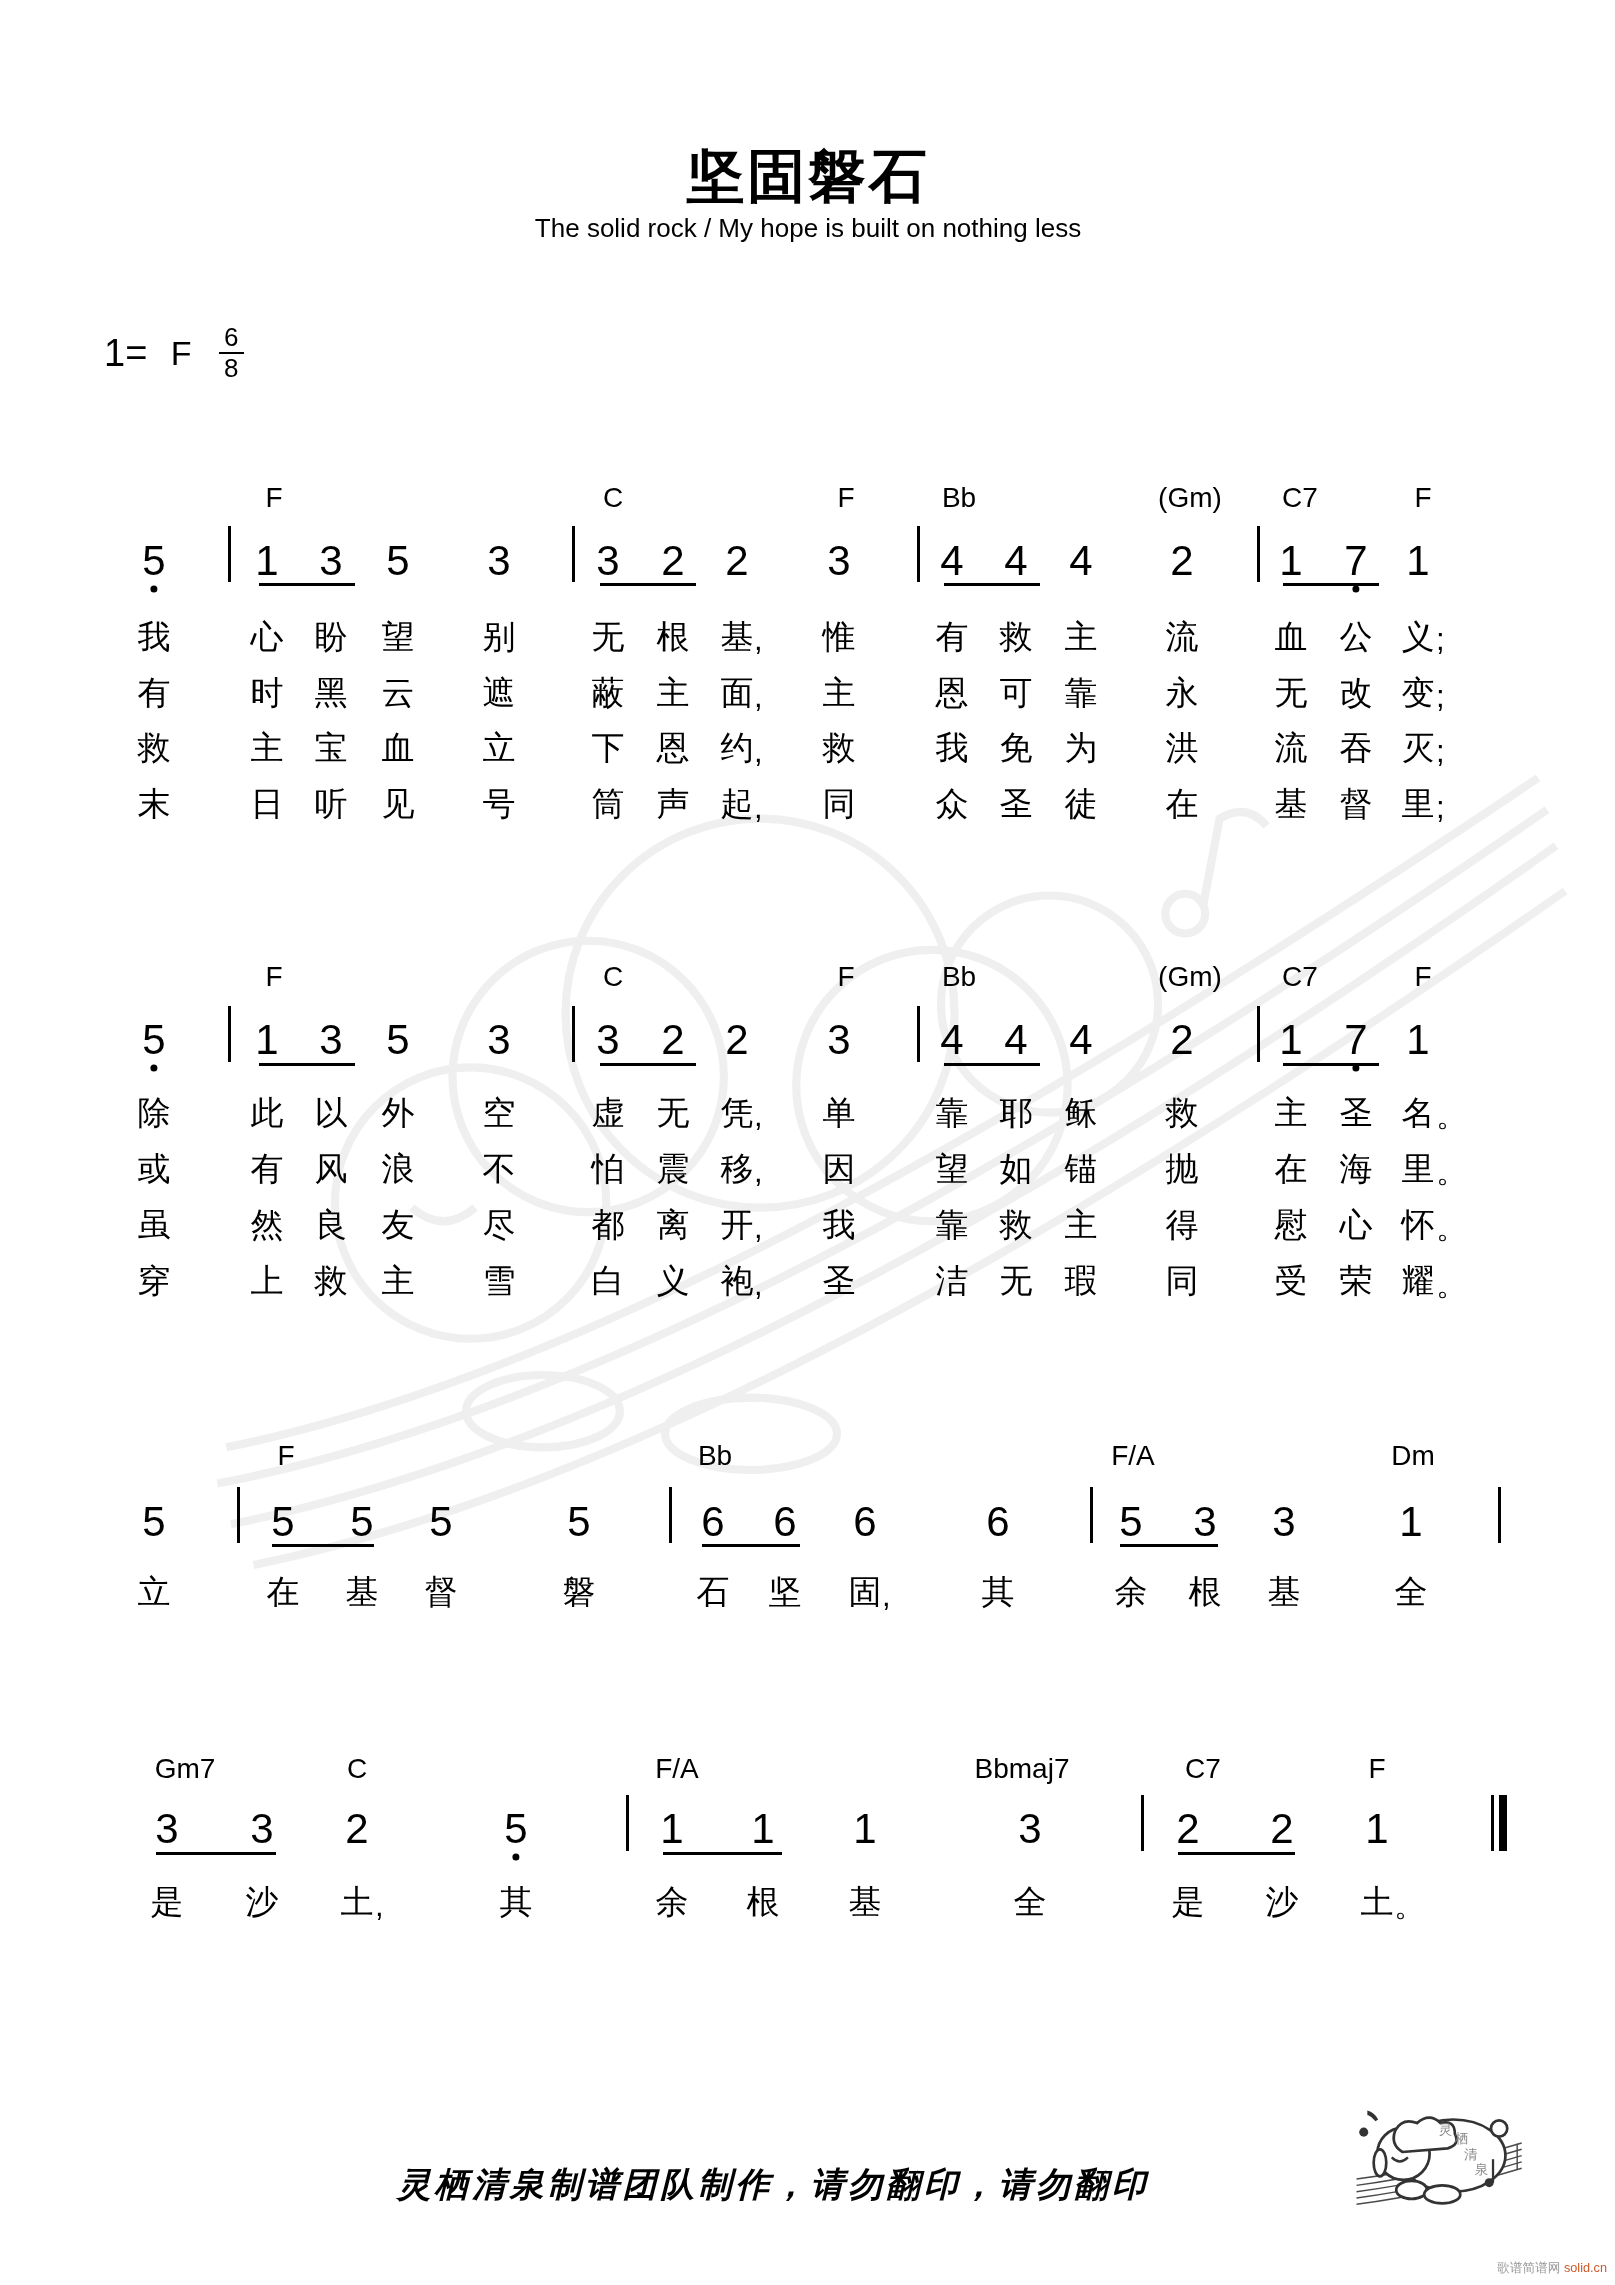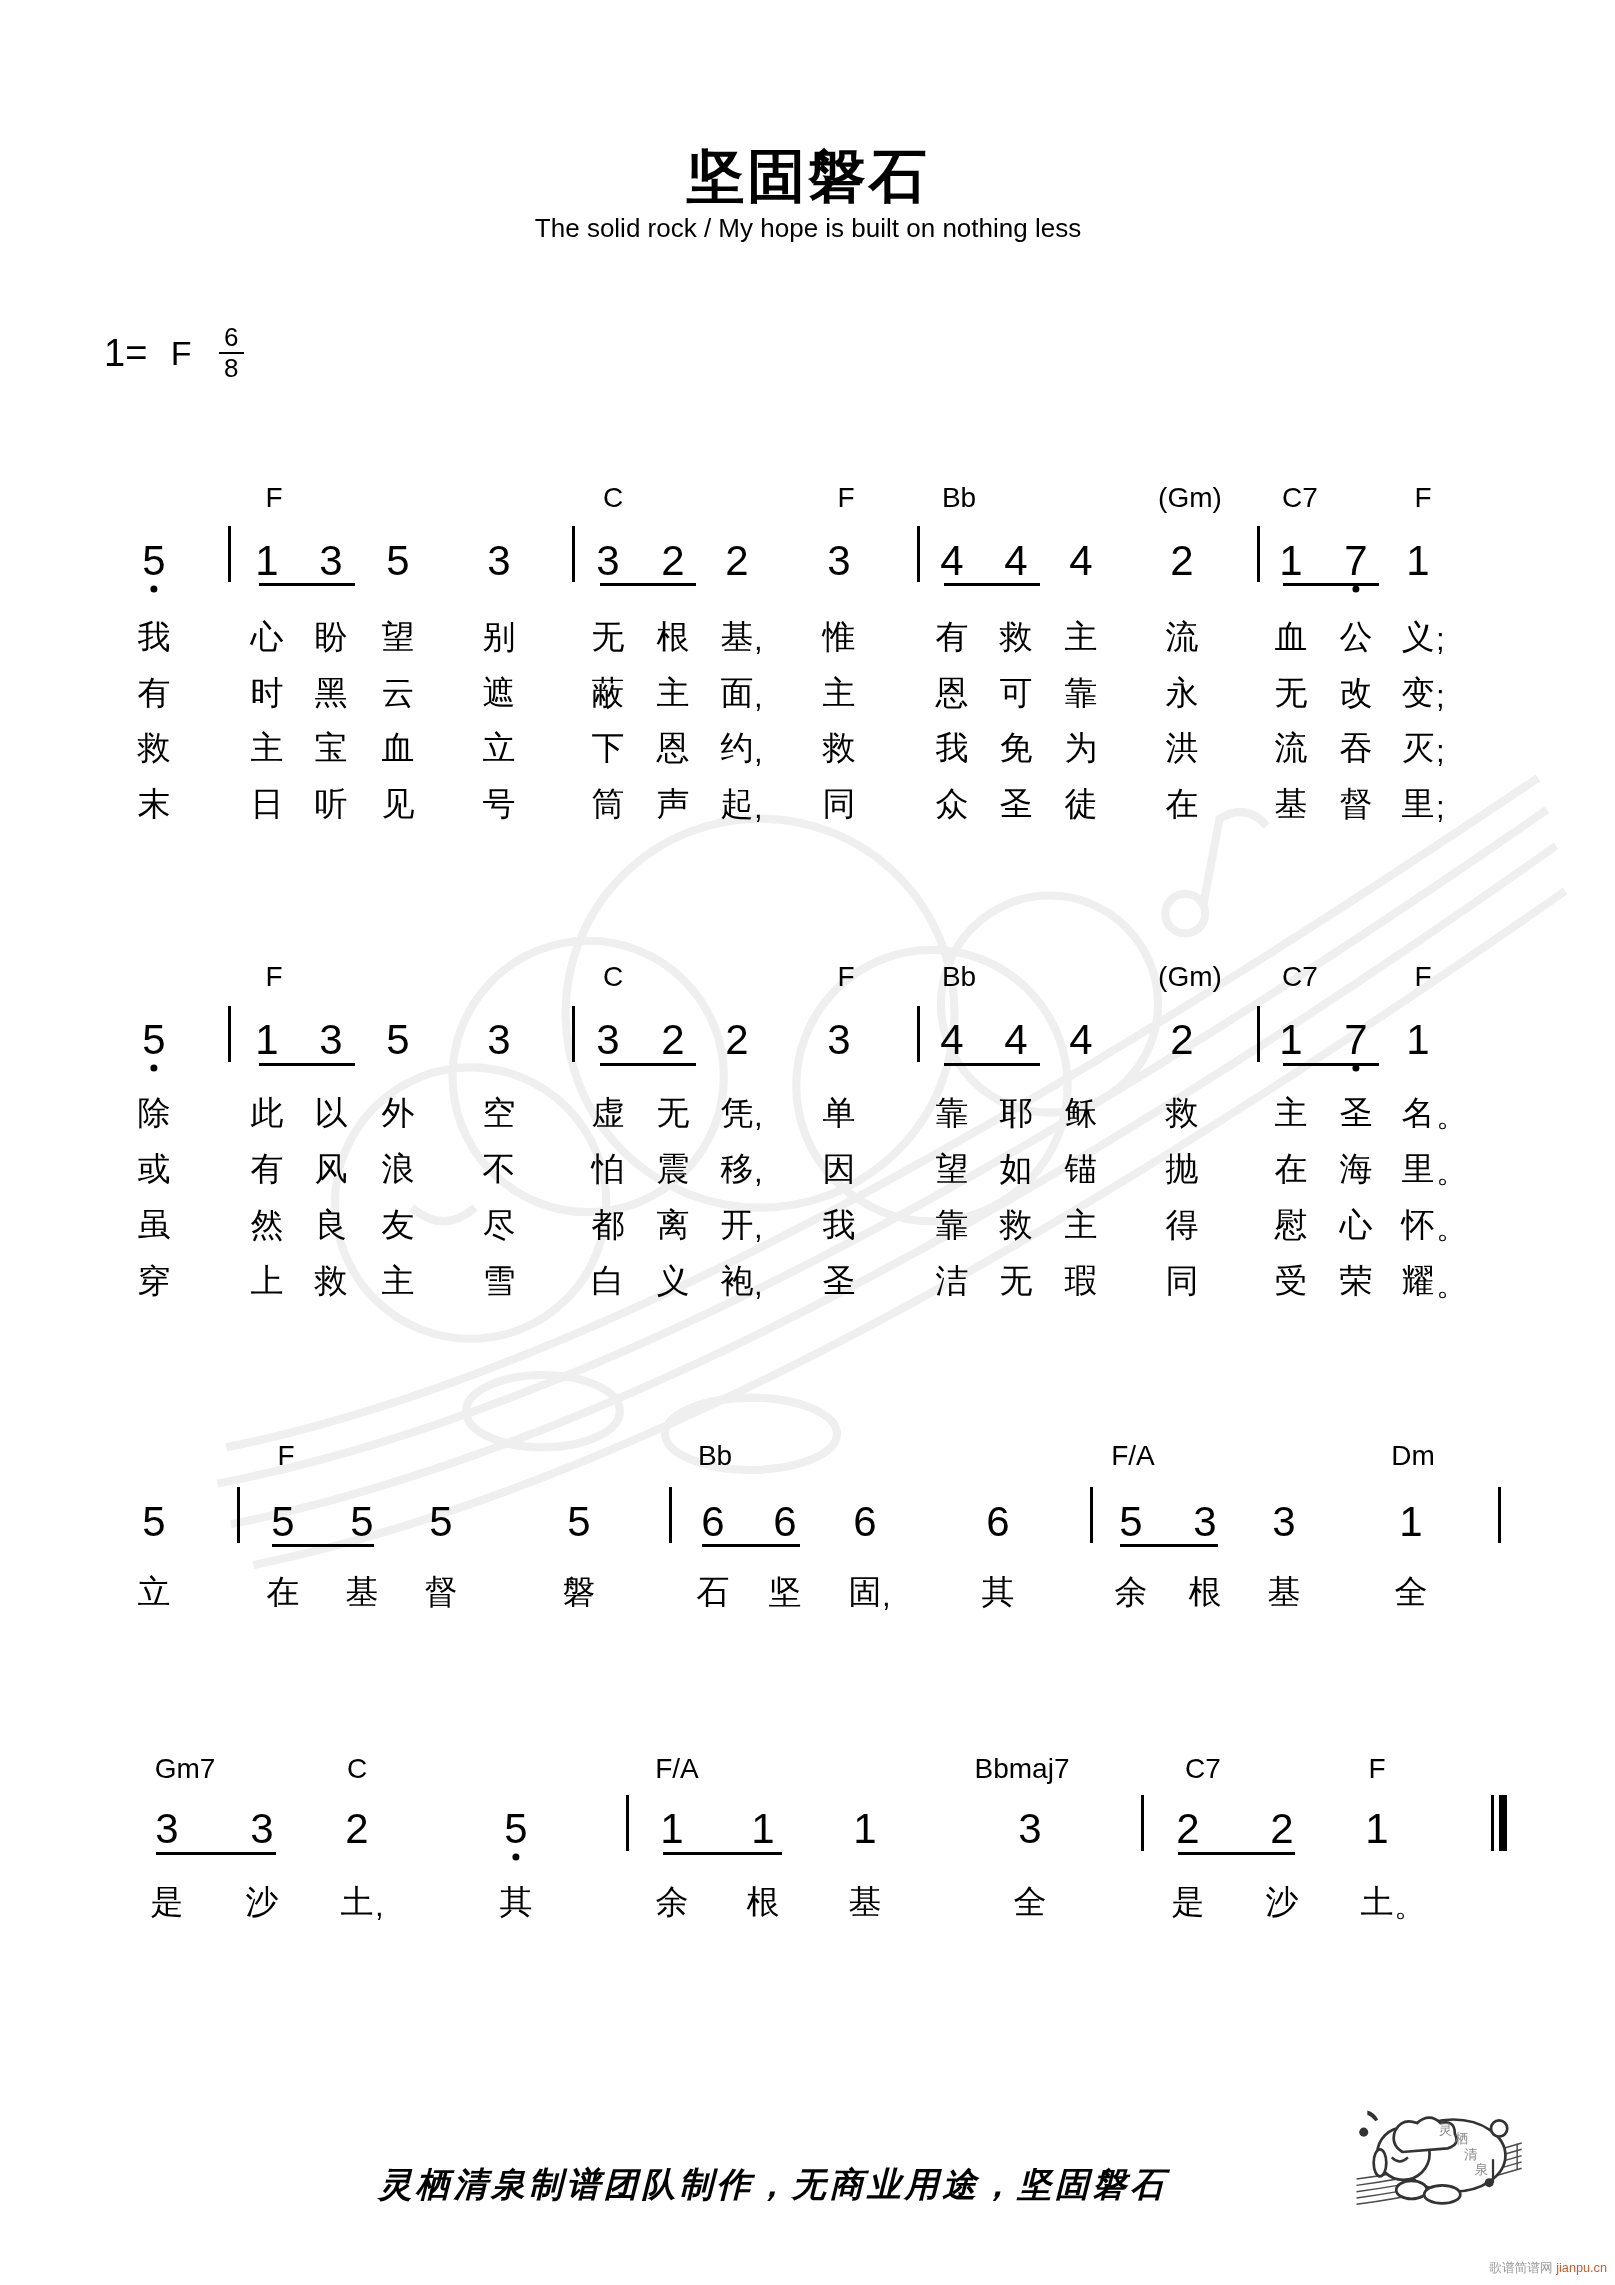--- a/index.html
+++ b/index.html
@@ -358,21 +358,21 @@
         <span class="abs lyric" style="left: 672px; top: 1902px;">余</span>
         <span class="abs lyric" style="left: 763px; top: 1902px;">根</span>
         <span class="abs lyric" style="left: 865px; top: 1902px;">基</span>
         <span class="abs lyric" style="left: 1030px; top: 1902px;">全</span>
         <span class="abs lyric" style="left: 1188px; top: 1902px;">是</span>
         <span class="abs lyric" style="left: 1282px; top: 1902px;">沙</span>
         <span class="abs lyric" style="left: 1377px; top: 1902px;">土</span>
         <span class="abs lyric-punct" style="left: 1394px; top: 1906px;">。</span>
       </div>
 
-    <div class="abs imprint" style="left:773px;top:2185px">灵栖清泉制谱团队制作，无商业用途，坚固磐石</div>
+    <div class="abs imprint" style="left:773px;top:2185px">灵栖清泉制谱团队制作，请勿翻印，请勿翻印</div>
 
     <svg class="abs" style="left:1352px;top:2103px" width="176" height="107" viewBox="0 0 195 118">
       <g stroke="#4a4a4a" stroke-width="1.6" fill="none">
         <path d="M5,84 Q95,72 188,44"></path>
         <path d="M5,91 Q95,79 188,51"></path>
         <path d="M5,98 Q95,86 188,58"></path>
         <path d="M5,105 Q95,93 188,65"></path>
         <path d="M5,112 Q95,100 188,72"></path>
         <path d="M183,45 L183,73"></path>
       </g>
@@ -395,18 +395,18 @@
       <g fill="#8a8a8a" font-size="15" font-family="Liberation Sans, sans-serif">
         <text x="96" y="34">灵</text>
         <text x="114" y="44">栖</text>
         <text x="124" y="62">清</text>
         <text x="136" y="78">泉</text>
       </g>
     </svg>
 
     <div class="abs sitecredit" style="top:2260px">
       <span id="siteName" style="color: rgb(154, 154, 154);">歌谱简谱网</span>
-      <span id="siteDomain" style="color: rgb(204, 90, 42);">jianpu.cn</span>
+      <span id="siteDomain" style="color: rgb(204, 90, 42);">solid.cn</span>
     </div>
 
   </div>
 </div>
 
 
 </body></html>

